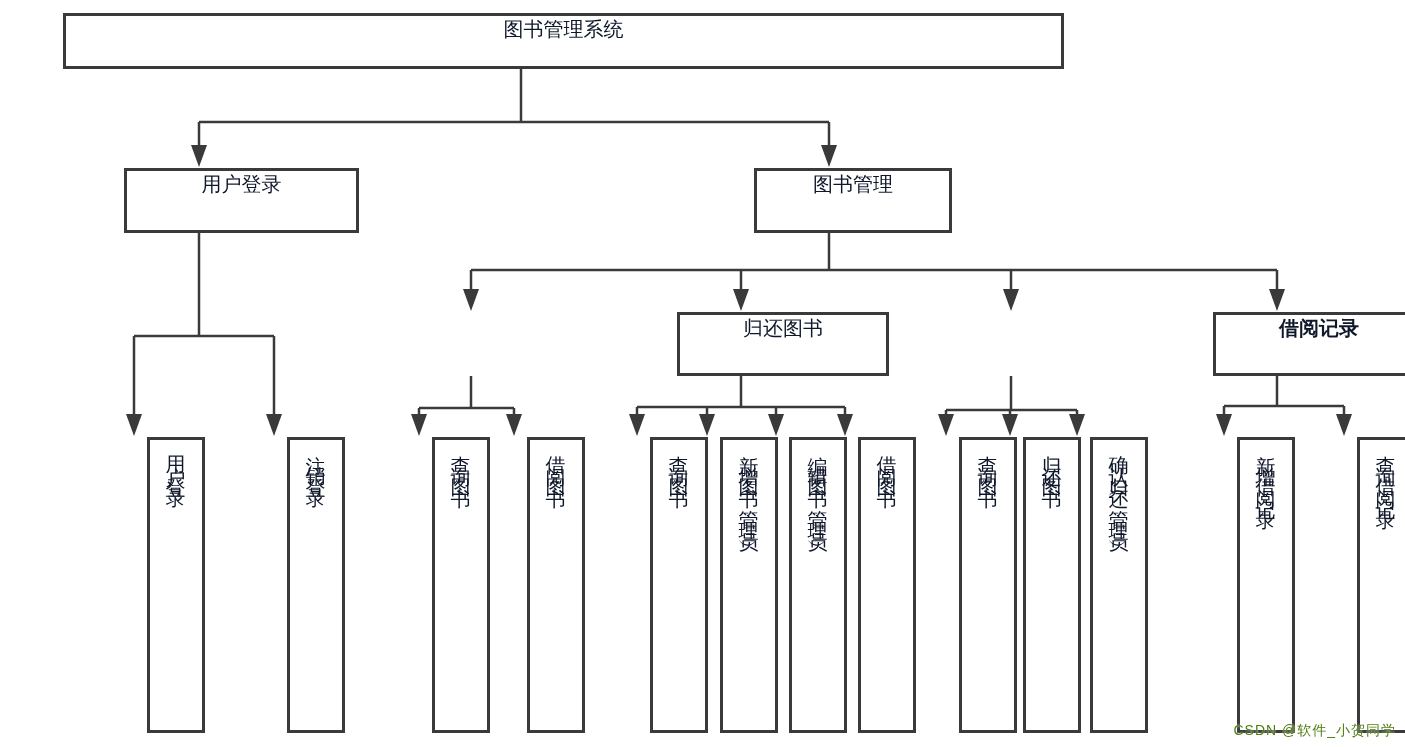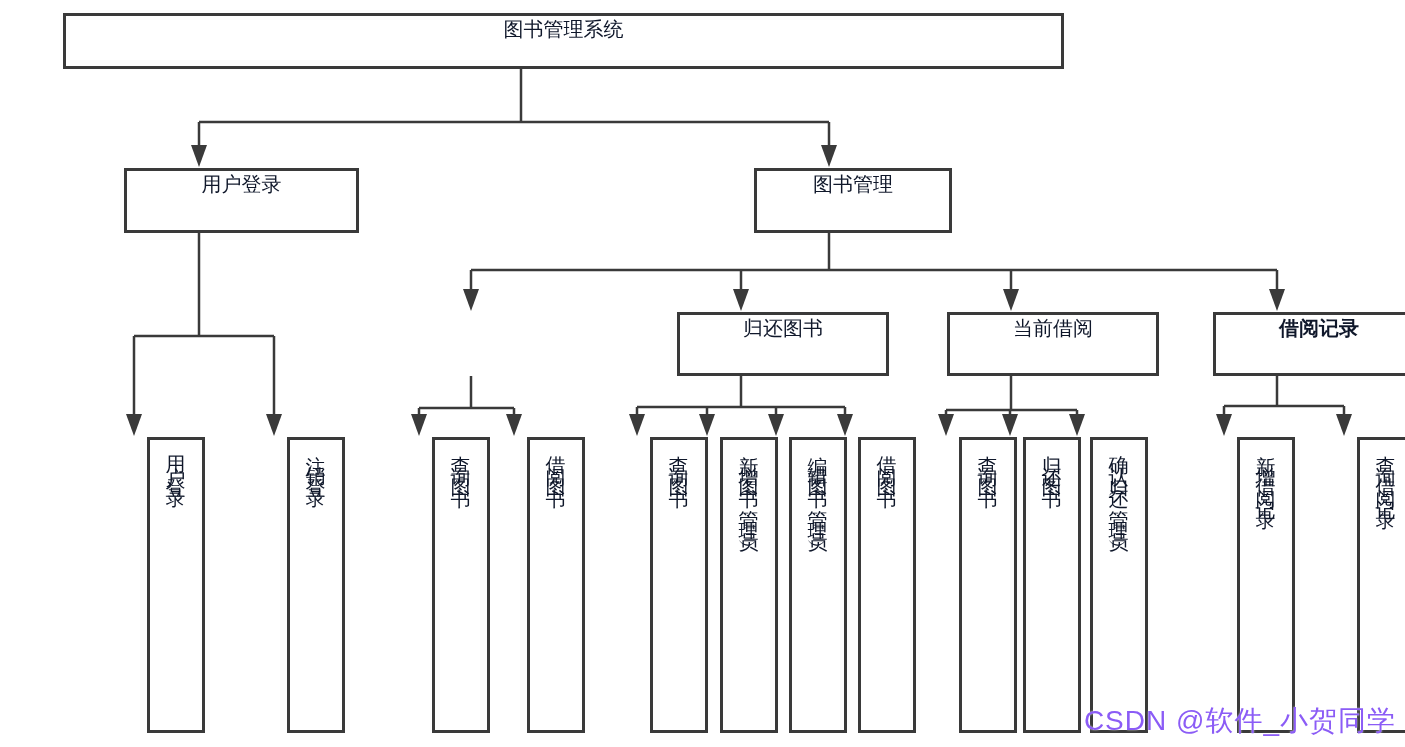--- a/index.html
+++ b/index.html
@@ -25,21 +25,21 @@
   .b-sec0 {left:365px; top:312px; width:212px; height:64px;}
   .b-sec1 {left:635px; top:312px; width:212px; height:64px;}
   .b-sec2 {left:905px; top:312px; width:212px; height:64px;}
   .b-sec3 {left:1171px;top:312px; width:212px; height:64px;font-weight:bold;}
   .l1 {left:105px;}  .l2 {left:245px;}
   .l3 {left:390px;}  .l4 {left:485px;}
   .l5 {left:608px;}  .l6 {left:678px;}  .l7 {left:747px;}  .l8 {left:816px;}
   .l9 {left:917px;}  .l10{left:981px;}  .l11{left:1048px;}
   .l12{left:1195px;} .l13{left:1315px;}
   .watermark{
-    position:absolute;right:9px;bottom:7px;font-size:28px;color:#8b5cf6;
+    position:absolute;right:9px;bottom:7px;font-size:14px;color:#4d7c0f;
     letter-spacing:1px;text-shadow:0 0 2px rgba(255,255,255,.9);
   }
 </style>
 </head>
 <body>
 
 <div class="canvas">
 
   <svg class="wires" viewBox="0 0 1405 747" xmlns="http://www.w3.org/2000/svg">
     <g stroke="#3a3a3a" stroke-width="2.5" fill="none">
@@ -117,23 +117,20 @@
   <div class="node b-user">
     <span class="lbl">用户登录</span>
   </div>
   <div class="node b-mgmt">
     <span class="lbl">图书管理</span>
   </div>
 
   <div class="node b-sec1">
     <span class="lbl">归还图书</span>
   </div>
-  <div class="node b-sec2">
-    <span class="lbl">当前借阅</span>
-  </div>
   <div class="node b-sec3">
     <span class="lbl">借阅记录</span>
   </div>
 
   <div class="node leaf l1">
     <span class="lbl">用户登录</span>
   </div>
   <div class="node leaf l2">
     <span class="lbl">注销登录</span>
   </div>

